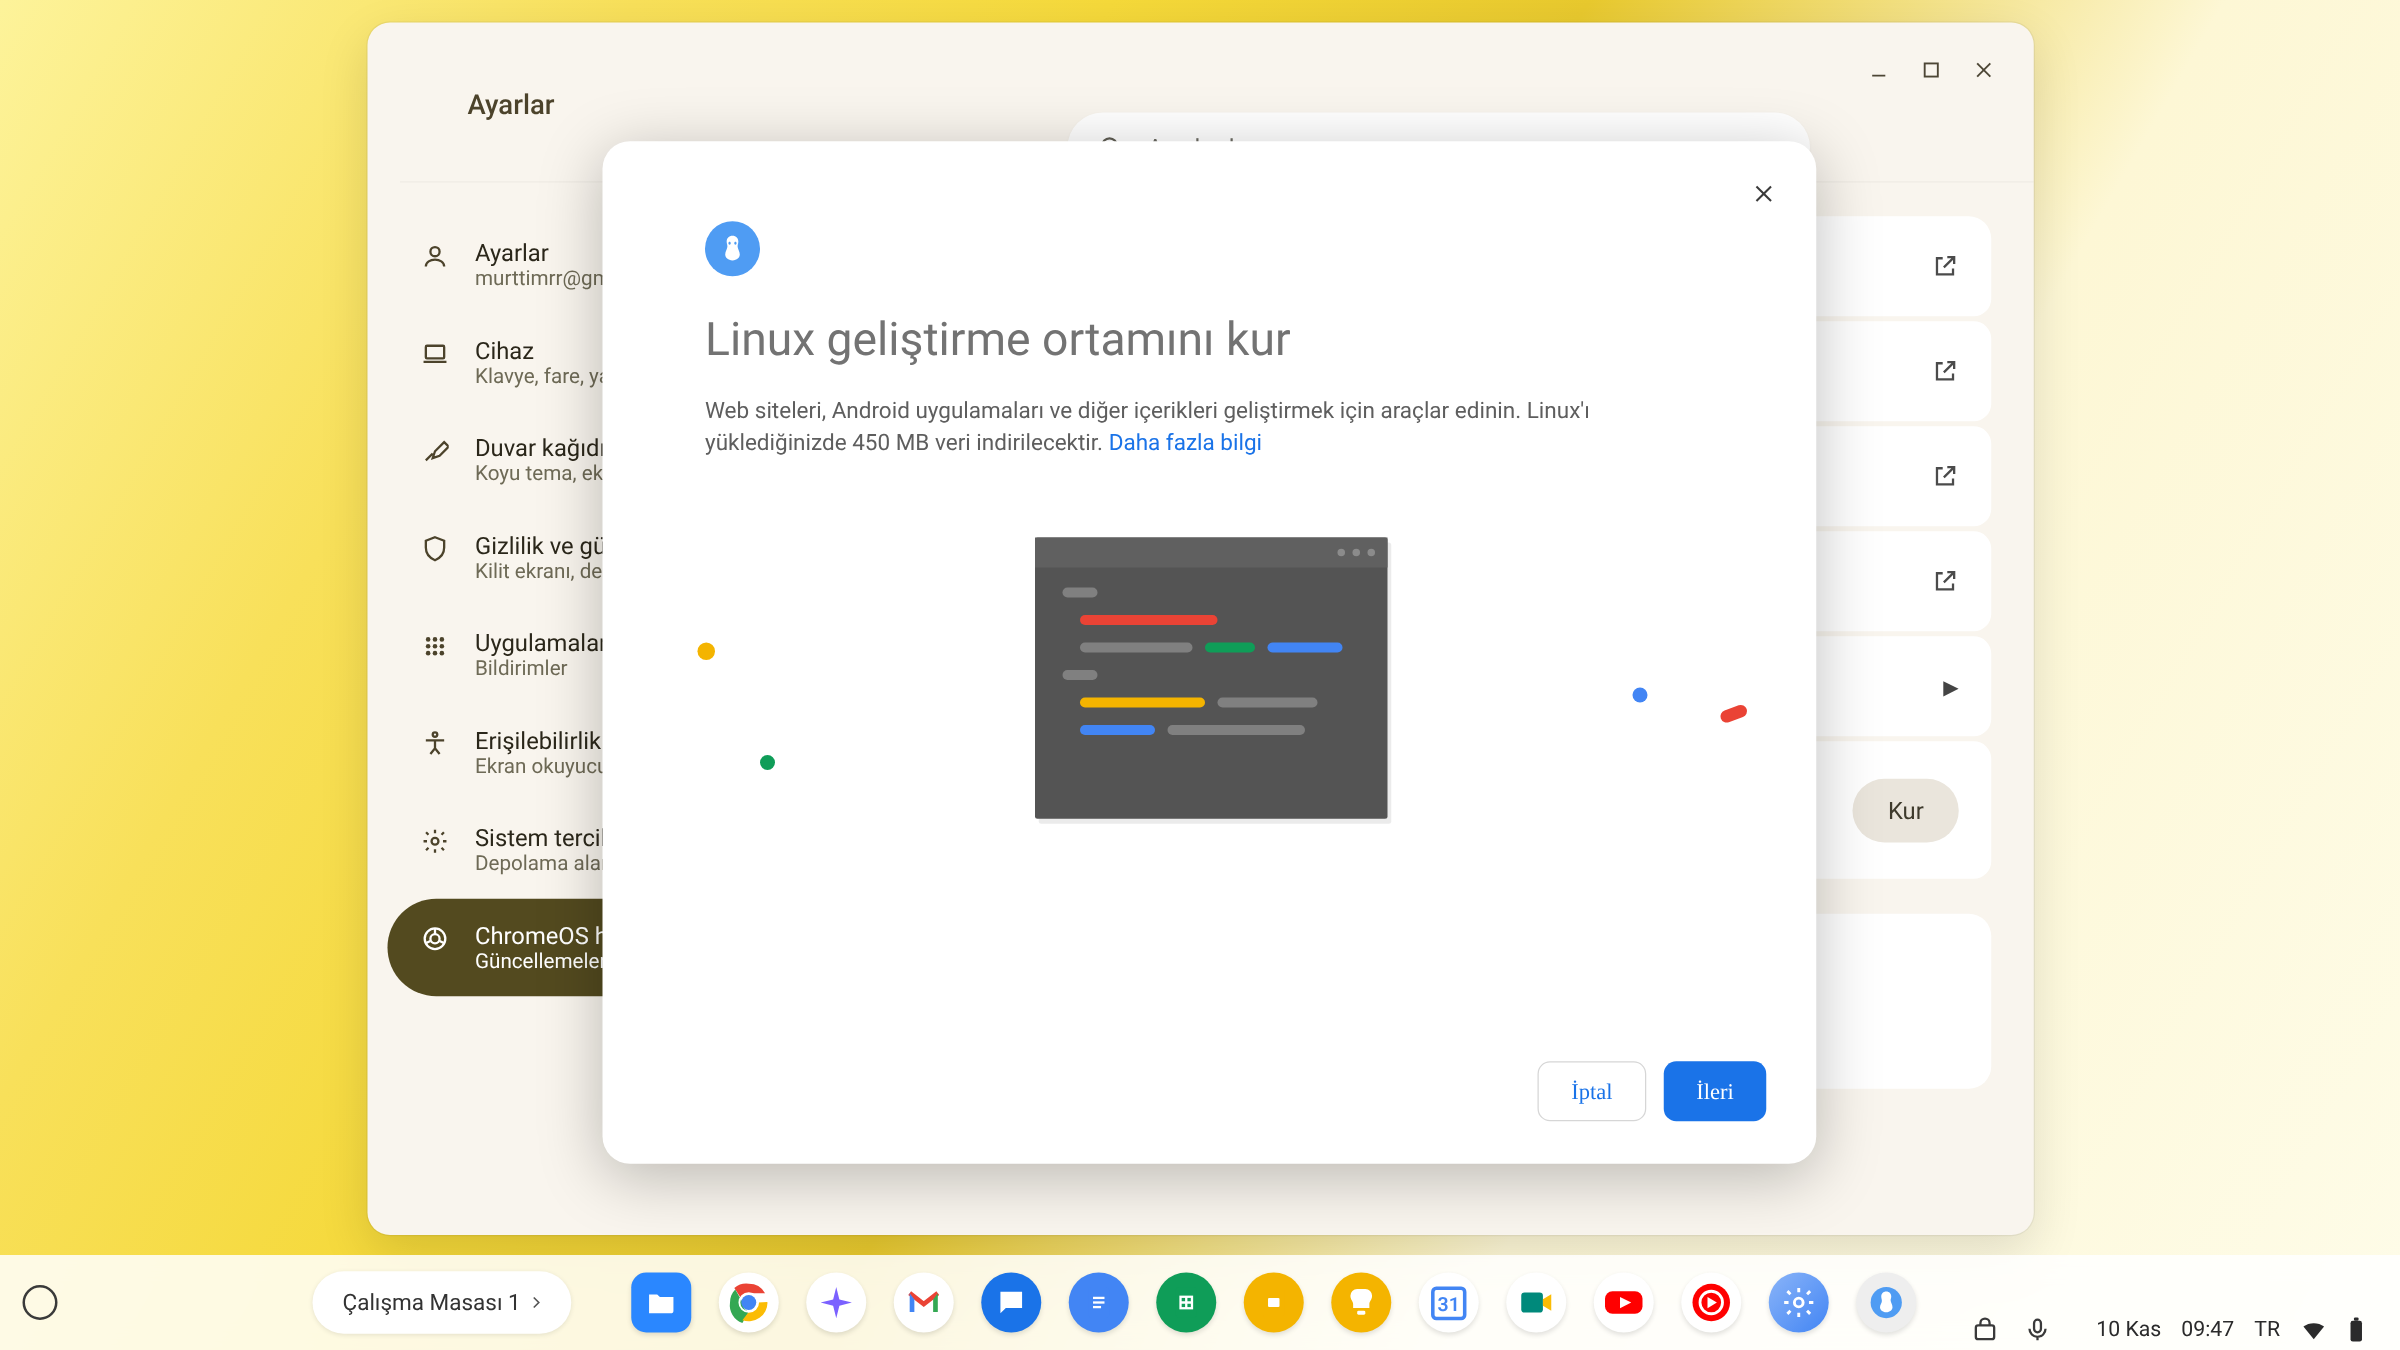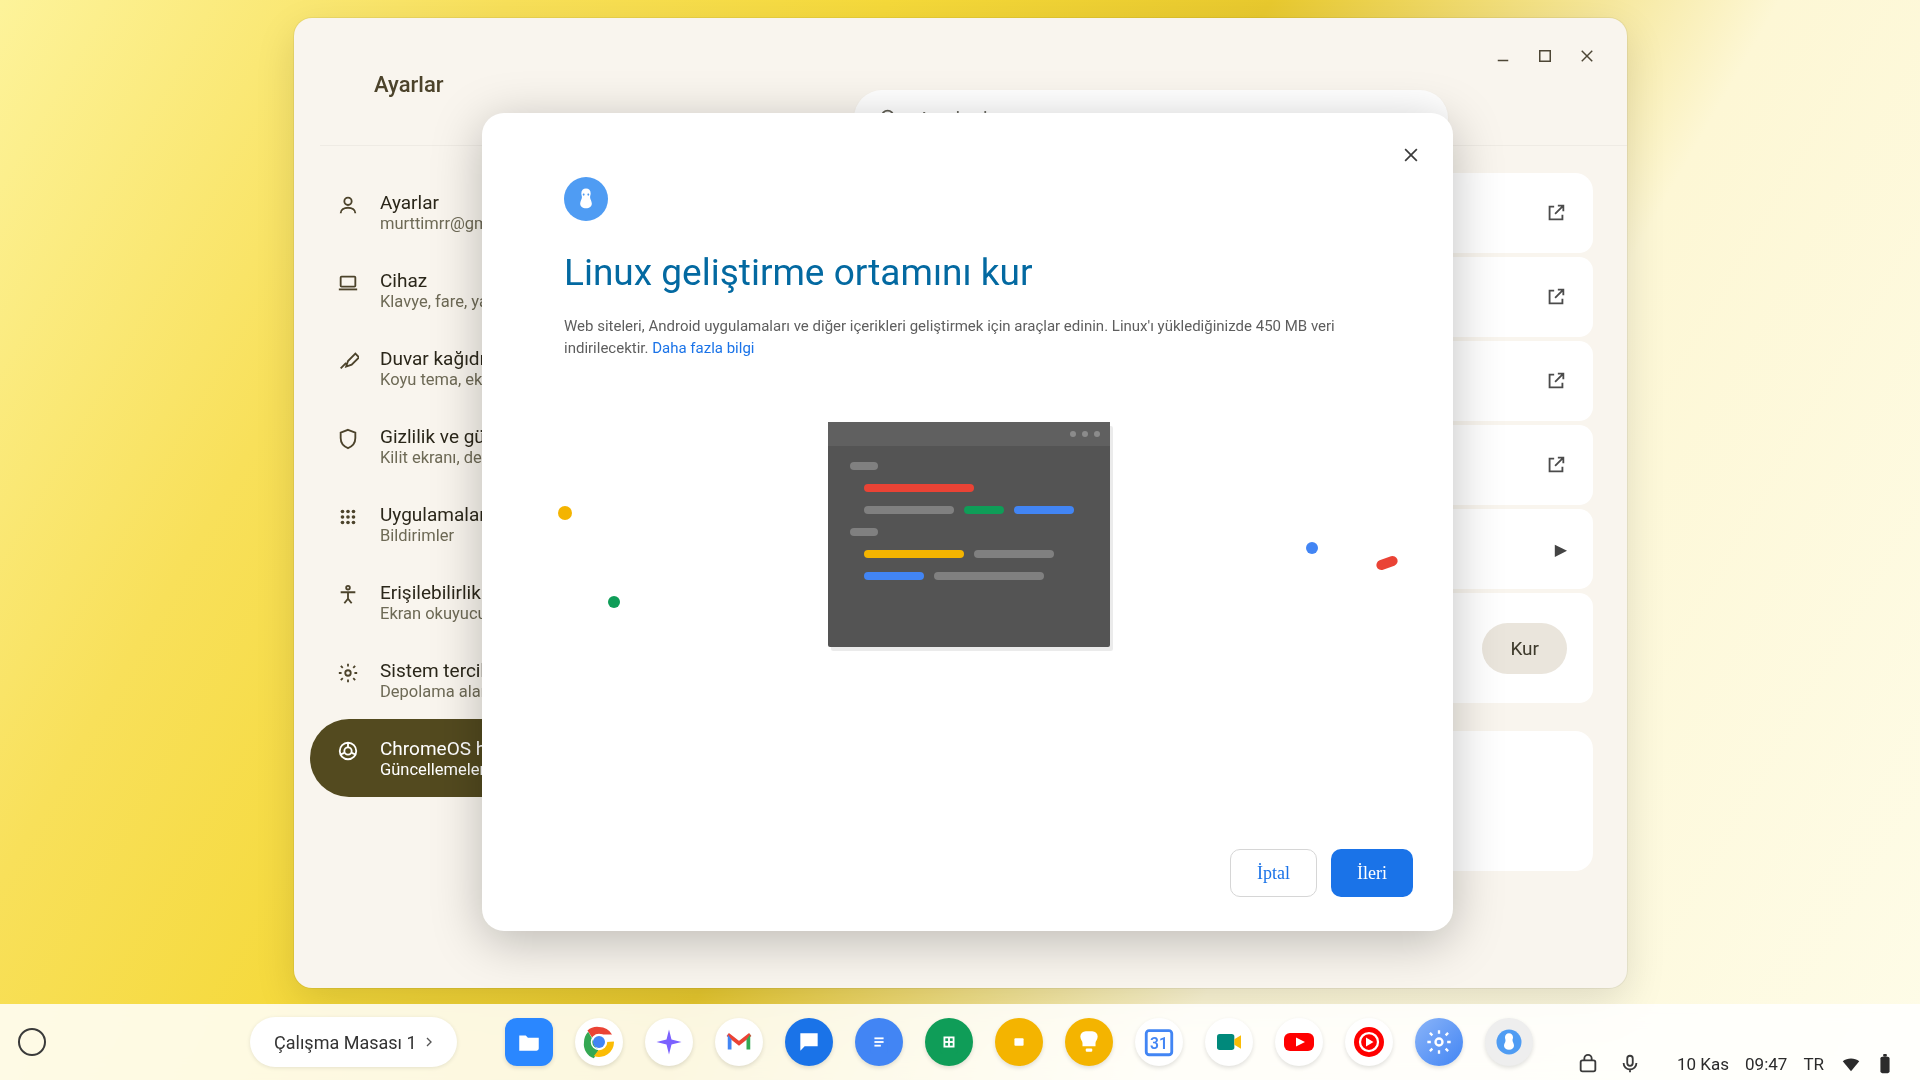--- a/index.html
+++ b/index.html
@@ -34,22 +34,22 @@
 .content-row.first { border-radius: 18px 18px 14px 14px; }
 .content-row svg { width: 22px; height: 22px; stroke: #4b4b4b; }
 .dev-row .arrow { font-size: 16px; color:#444; }
 .install-row { height: 110px; display:flex; align-items:center; justify-content:flex-end; }
 .kur-btn { background: #eae5dc; color: #3e3a2c; border: none; padding: 14px 28px; border-radius: 26px; font-size: 19px; cursor: default; }
 .dialog-overlay { position: absolute; top: 95px; left: 188px; width: 971px; height: 818px; background: #fff; border-radius: 22px; box-shadow: 0 10px 50px rgba(0,0,0,0.25); padding: 28px 28px 28px 28px; }
 .dialog-close { position: absolute; top: 26px; right: 26px; width: 32px; height: 32px; display:flex; align-items:center; justify-content:center; border-radius:50%; cursor:pointer; }
 .dialog-close svg { width: 20px; height: 20px; stroke:#3a3a3a; }
 .dialog-icon { width: 44px; height: 44px; border-radius: 50%; background: #4f9cf3; display:flex; align-items:center; justify-content:center; margin: 36px 0 0 54px; }
 .dialog-icon svg { fill: #fff; width: 28px; height: 28px; }
-.dialog-title { font-size: 37px; color: #0369a1; margin: 30px 0 0 54px; font-weight: 400; }
-.dialog-body { font-size: 15px; color: #5e5e5e; margin: 22px 88px 0 54px; line-height: 1.45; }
+.dialog-title { font-size: 37px; color: #737373; margin: 30px 0 0 54px; font-weight: 400; }
+.dialog-body { font-size: 18px; color: #5e5e5e; margin: 22px 88px 0 54px; line-height: 1.45; }
 .dialog-body a { color: #1a73e8; text-decoration: none; }
 .illust { position: relative; width: 300px; height: 230px; margin: 62px auto 0; }
 .term-win { position: absolute; left: 10px; top: 0; width: 282px; height: 225px; background:#545454; border-radius: 2px; box-shadow: 3px 4px 0 rgba(0,0,0,0.08); }
 .term-bar { height: 24px; background:#606060; display:flex; justify-content:flex-end; align-items:center; gap:6px; padding-right:10px; }
 .term-dot { width:6px;height:6px;border-radius:50%;background:#8b8b8b; }
 .code-lines { padding: 16px 22px; }
 .code-lines div { height: 8px; border-radius: 4px; margin-bottom: 14px; }
 .dot { position:absolute; border-radius:50%; }
 .dot.y { width:14px;height:14px;background:#f4b400; left:-260px; top:84px; }
 .dot.g { width:12px;height:12px;background:#0f9d58; left:-210px; top:174px; }

